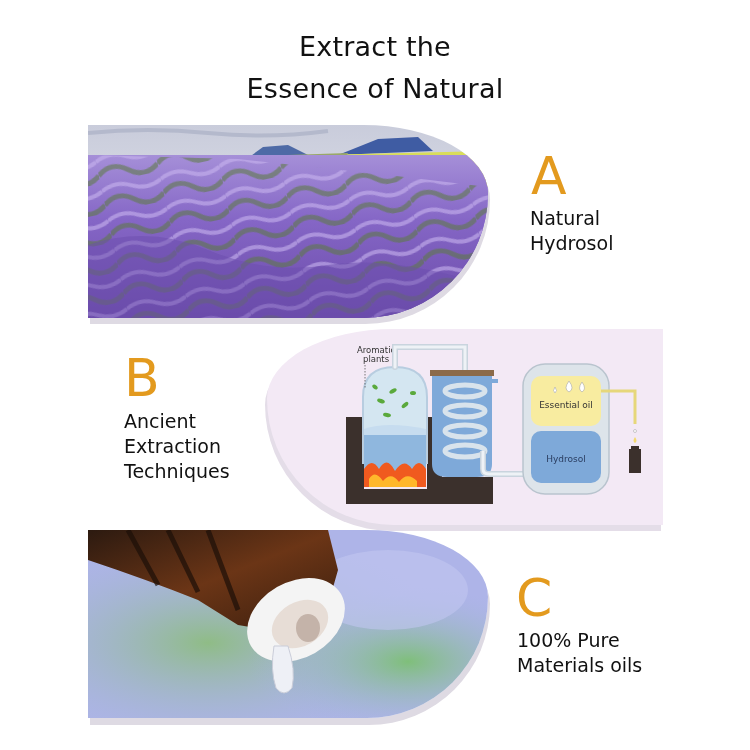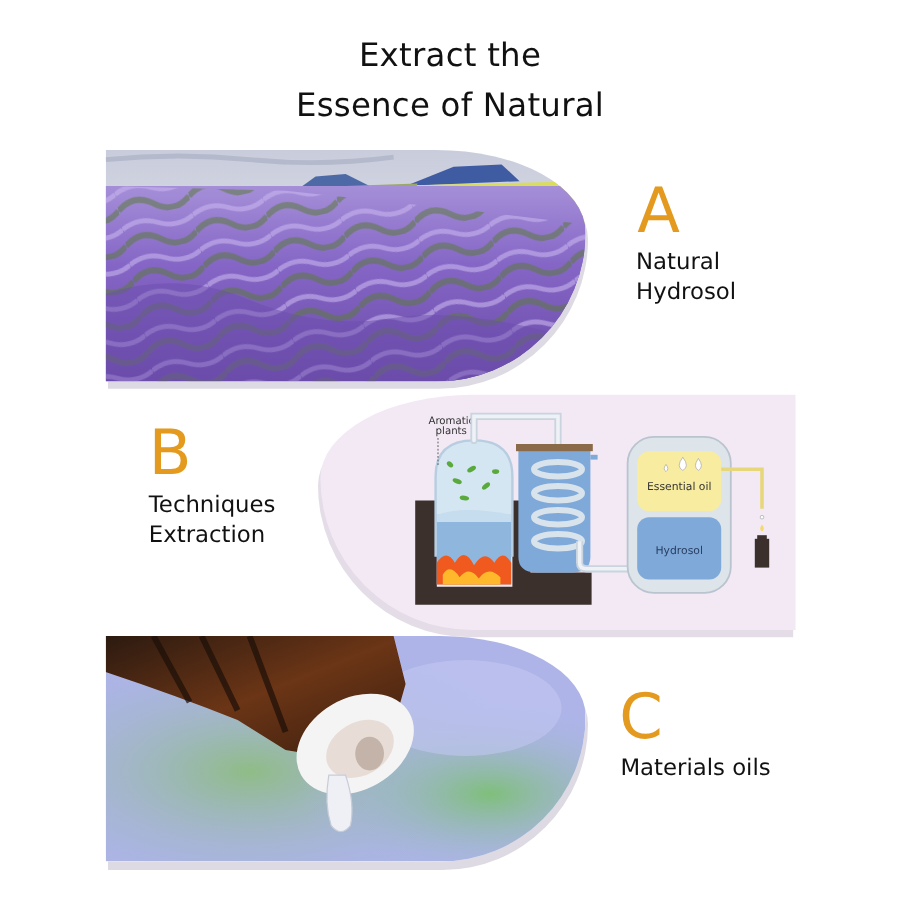--- a/index.html
+++ b/index.html
@@ -52,22 +52,23 @@
   </svg>
 </div>
 <div class="letter" style="left:531px; top:150px;">A</div>
 <div class="caption" style="left:530px; top:206px;">
   <div>Natural</div>
   <div>Hydrosol</div>
 </div>
 
 <div class="letter" style="left:124px; top:352px;">B</div>
 <div class="caption" style="left:124px; top:409px;">
+  <div>Ancient</div>
+  <div>Extraction</div>
   <div>Techniques</div>
-  <div>Extraction</div>
 </div>
 <div class="panel panel-b">
   <svg width="396" height="196" viewBox="0 0 396 196">
 
     <path d="M79 88 L79 175 L226 175 L226 148 L175 148 L175 88 L160 88 L160 160 L97 160 L97 88 Z" fill="#3b302c"></path>
 
     <path d="M96 134 L96 68 Q96 38 128 38 Q160 38 160 68 L160 134 Z" fill="#d4e6f1" stroke="#b8cde0" stroke-width="2"></path>
     <rect x="97" y="100" width="62" height="58" fill="#8fb7de"></rect>
     <path d="M97 100 Q120 92 159 100 L159 106 L97 106 Z" fill="#c6dcef"></path>
     <path d="M97 140 Q105 128 112 140 Q120 126 128 142 Q137 128 145 140 Q152 128 159 140 L159 158 L97 158 Z" fill="#f05a1f"></path>
@@ -141,14 +142,15 @@
     <path d="M0 0 L240 0 L250 40 L240 75 Q210 90 180 100 L150 95 L110 70 Q60 50 0 30 Z" fill="url(#amber)"></path>
     <path d="M40 0 L70 55 M80 0 L110 62 M120 0 L150 80" stroke="#1c0f08" stroke-width="5" opacity="0.7"></path>
     <ellipse cx="208" cy="90" rx="52" ry="38" transform="rotate(-30 208 90)" fill="#f4f4f4"></ellipse>
     <ellipse cx="212" cy="94" rx="30" ry="22" transform="rotate(-30 212 94)" fill="#e7ddd6"></ellipse>
     <ellipse cx="220" cy="98" rx="12" ry="14" fill="#c4b3a9"></ellipse>
     <path d="M186 116 Q182 140 188 158 Q196 168 204 158 Q208 140 200 116 Z" fill="#eef0f6" stroke="#c9ccd8" stroke-width="1"></path>
   </svg>
 </div>
 <div class="letter" style="left:516px; top:572px;">C</div>
 <div class="caption" style="left:517px; top:628px;">
+  <div>100% Pure</div>
   <div>Materials oils</div>
 </div>
 
 </body></html>

